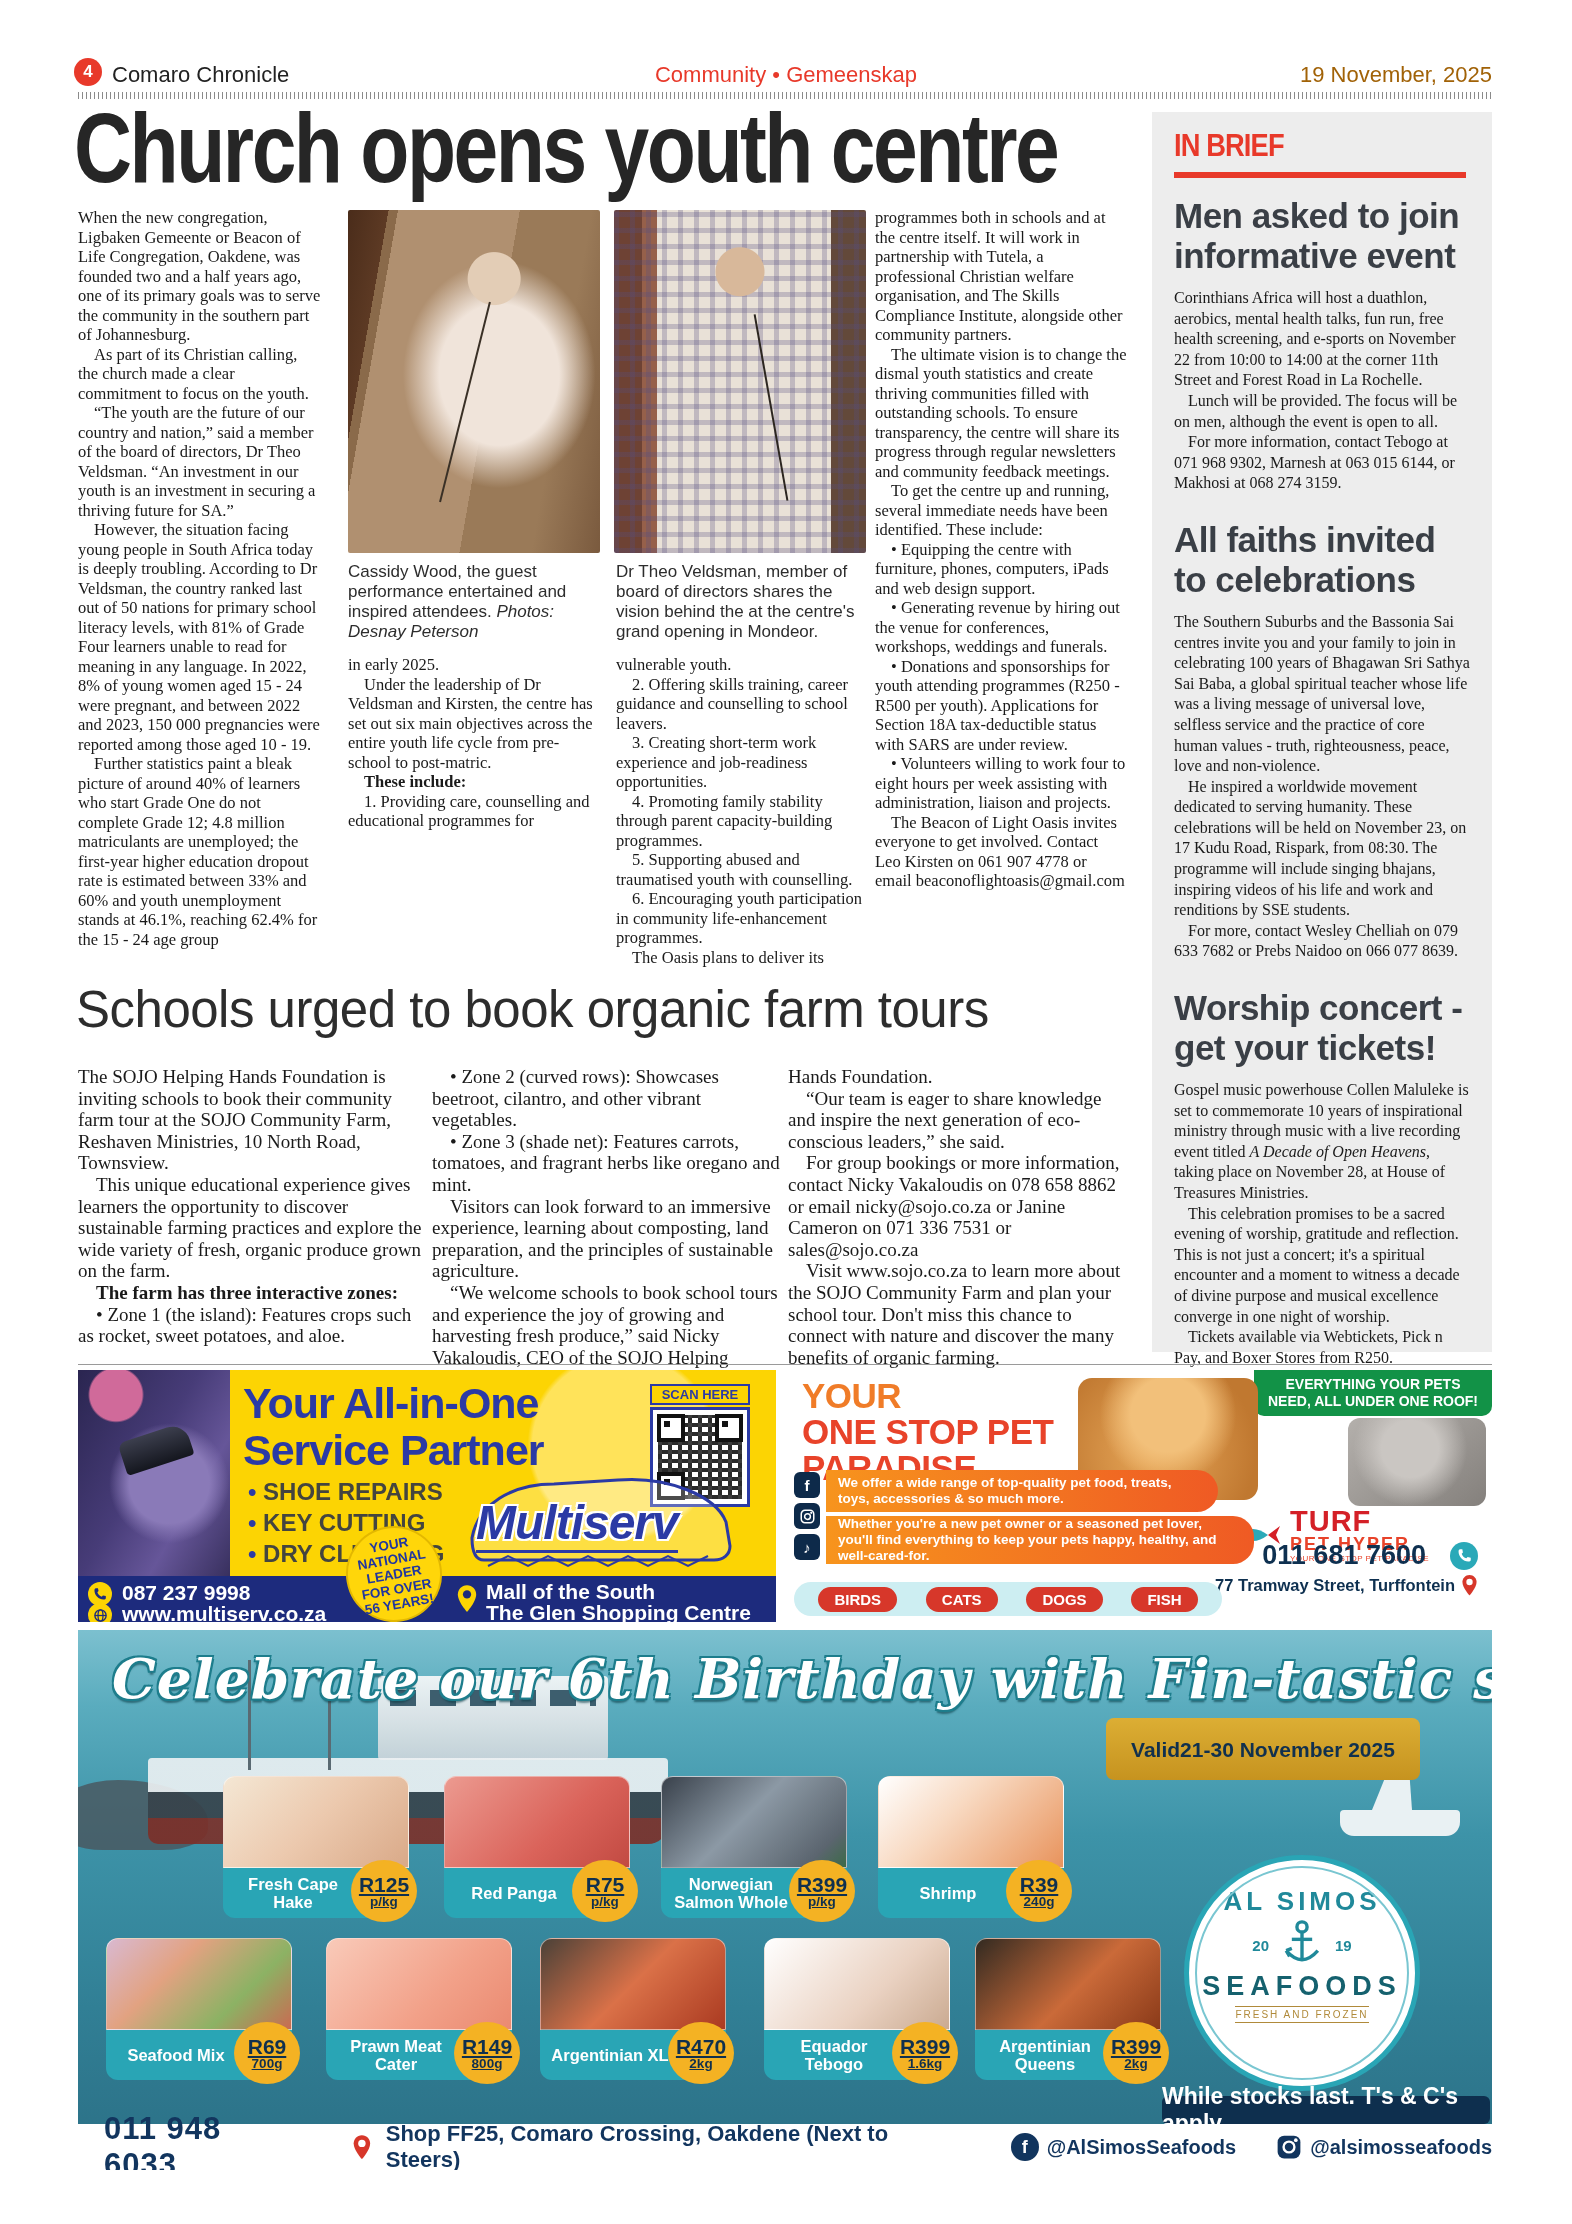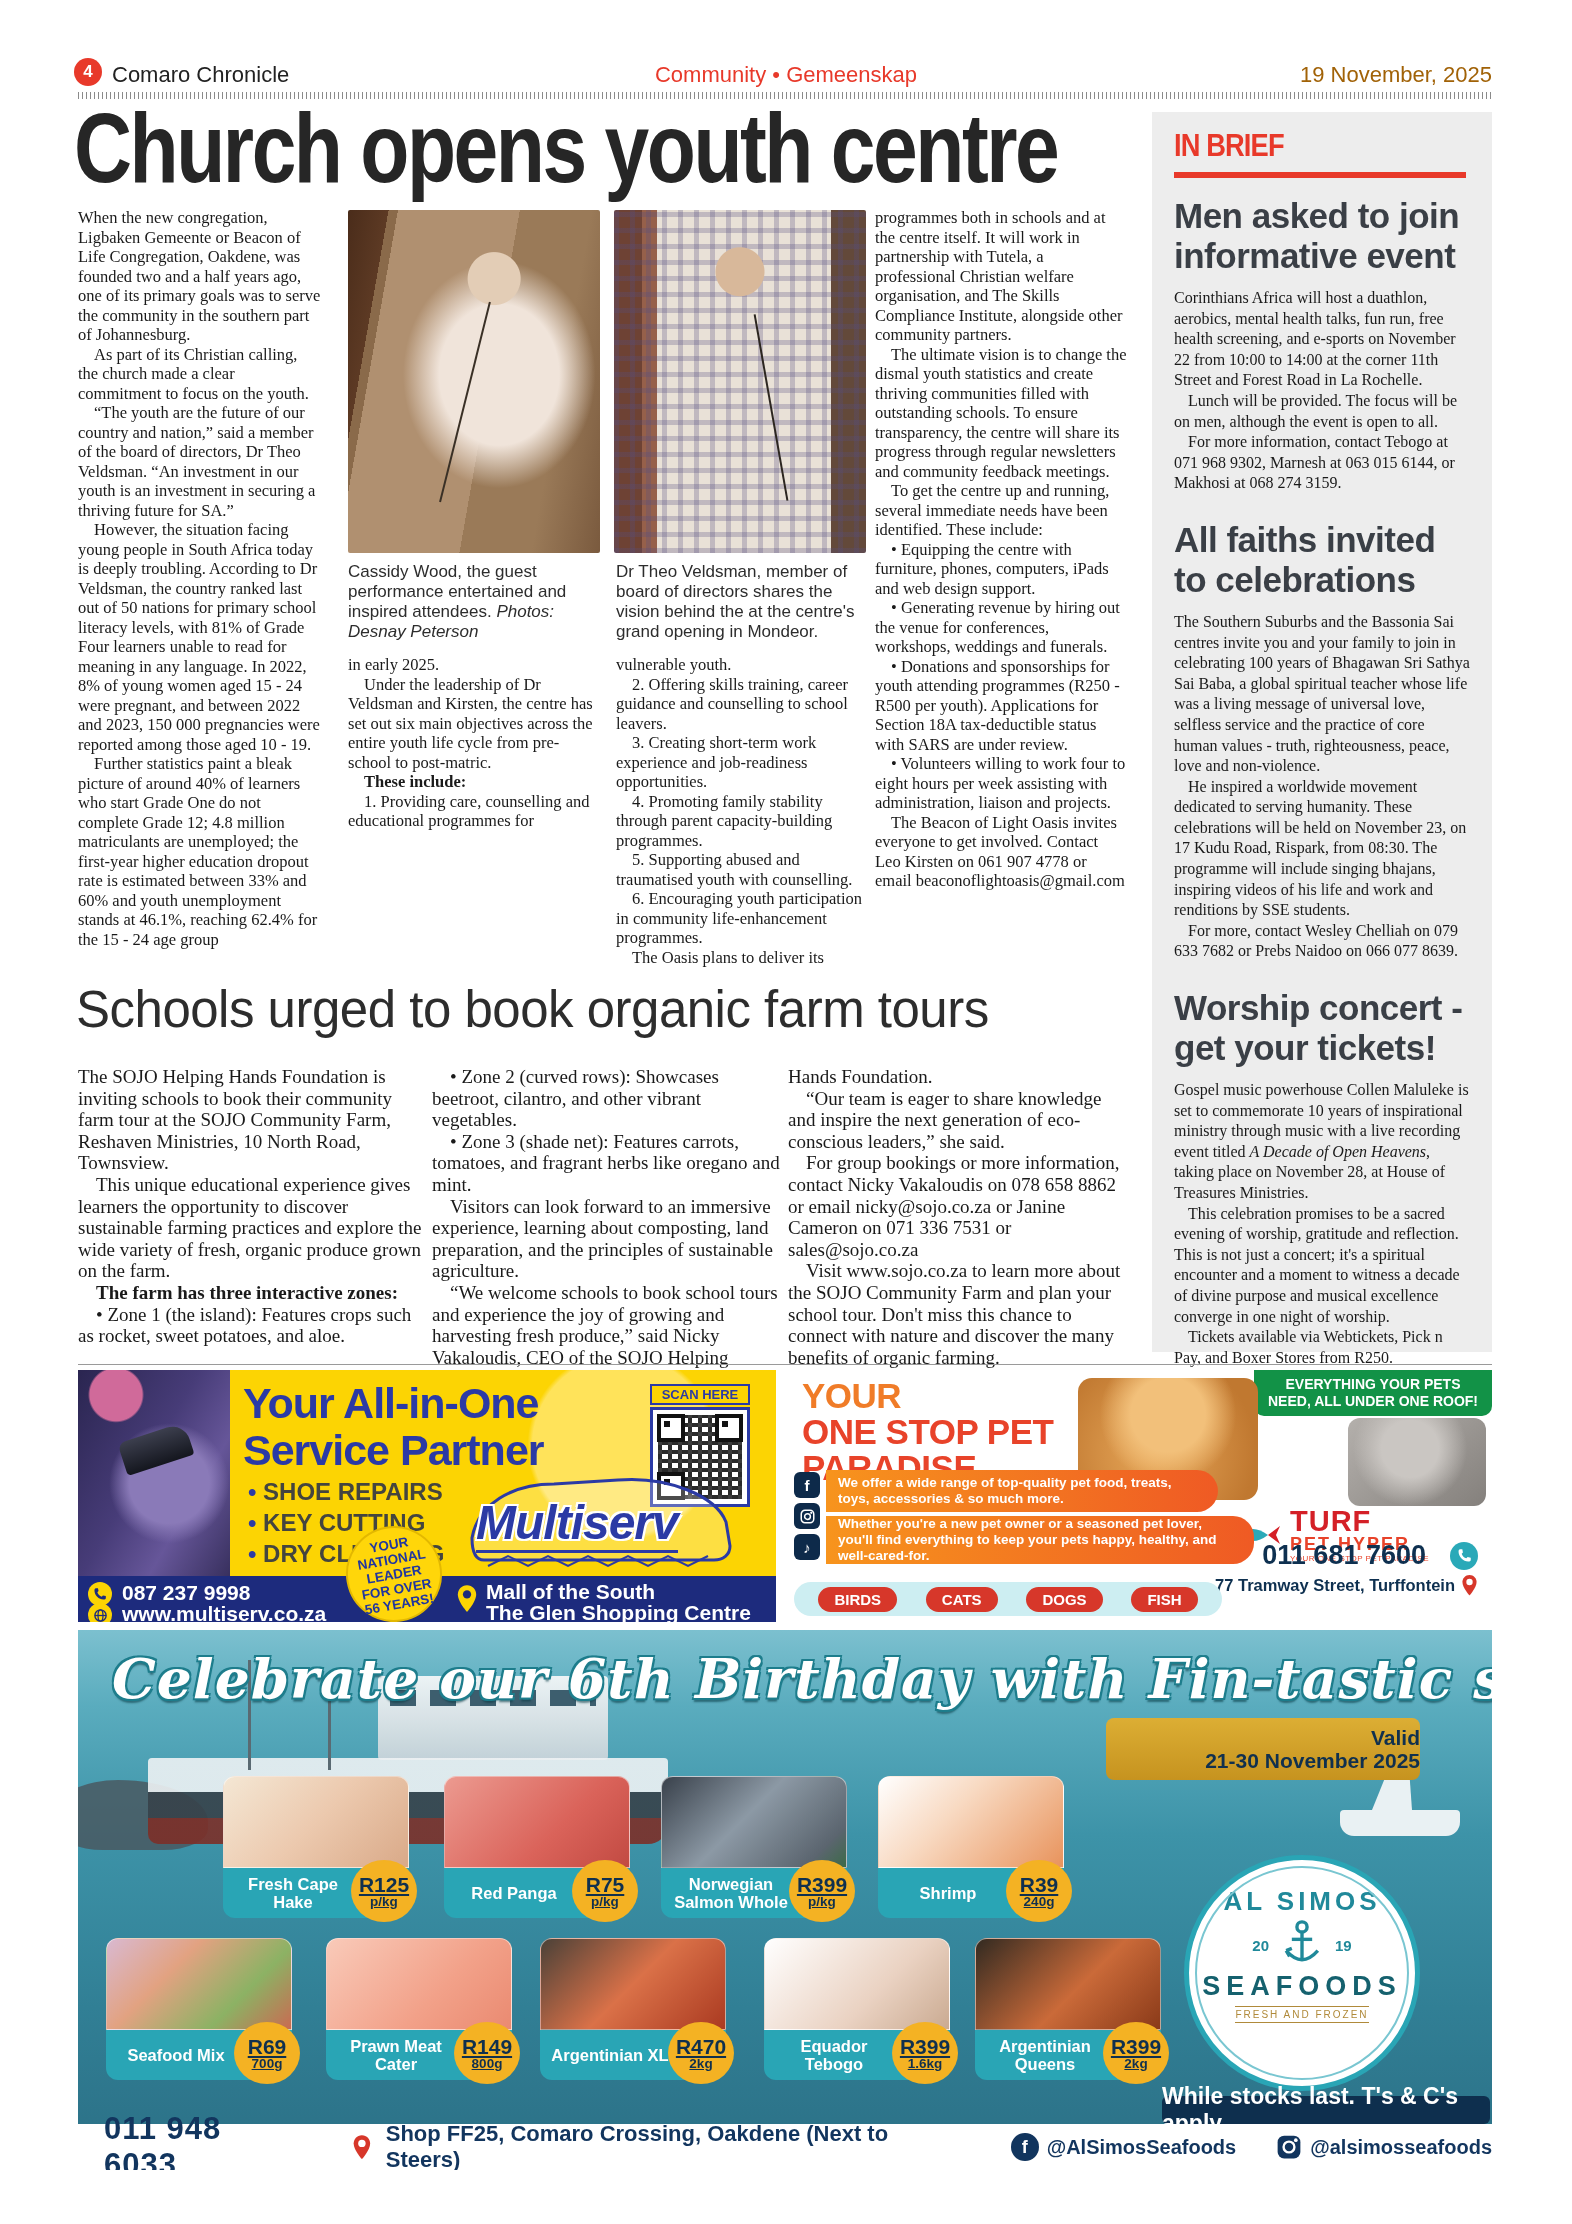--- a/index.html
+++ b/index.html
@@ -139,22 +139,22 @@
   .bcabin:before{content:"";position:absolute;left:12px;top:14px;right:12px;height:16px;
       background:repeating-linear-gradient(90deg,#3c5a6a 0 26px,transparent 26px 40px);}
   .mast{position:absolute;width:3px;background:#5a6a72;}
   .sail{left:1294px;top:96px;width:0;height:0;border-left:34px solid transparent;
         border-right:6px solid transparent;border-bottom:84px solid #f2f6f7;opacity:.95;}
   .shull{left:1262px;top:180px;width:120px;height:26px;background:#f2f6f7;border-radius:4px 4px 14px 14px;opacity:.95;}
   .seahead{left:34px;top:16px;font-family:"DejaVu Serif",serif;font-style:italic;font-weight:bold;
            font-size:55px;color:#fff;letter-spacing:1px;white-space:nowrap;
            text-shadow:2px 2px 0 #1d7d8c,-2px 2px 0 #1d7d8c,2px -2px 0 #1d7d8c,-2px -2px 0 #1d7d8c,0 4px 2px rgba(10,60,70,.6);}
   .validbox{left:1028px;top:88px;width:314px;height:62px;border-radius:8px;
-            background:linear-gradient(180deg,#dcae34,#c6931f);display:flex;flex-direction:column;
-            align-items:flex-end;justify-content:center;color:#10304e;font-weight:bold;}
+            background:linear-gradient(180deg,#dcae34,#c6931f);display:flex;flex-direction:row;
+            align-items:center;justify-content:center;color:#10304e;font-weight:bold;}
   .validbox .v1{font-size:21px;line-height:23px;}
   .validbox .v2{font-size:21px;line-height:23px;}
   .card{position:absolute;width:186px;}
   .cimg{width:186px;height:92px;border-radius:12px 12px 0 0;border:1px solid rgba(255,255,255,.5);box-sizing:border-box;}
   .clabel{position:relative;width:186px;height:50px;background:#29a5b5;border-radius:0 0 12px 12px;
           display:flex;align-items:center;box-sizing:border-box;padding:0 56px 0 10px;}
   .cname{color:#fff;font-weight:bold;font-size:16.5px;line-height:18px;text-align:center;width:100%;}
   .cbadge{position:absolute;right:-8px;top:-8px;width:66px;height:62px;border-radius:50%;background:#f4b223;
           display:flex;flex-direction:column;align-items:center;justify-content:center;color:#10304e;z-index:2;text-decoration:underline;}
   .cprice{font-weight:bold;font-size:21px;line-height:21px;}

